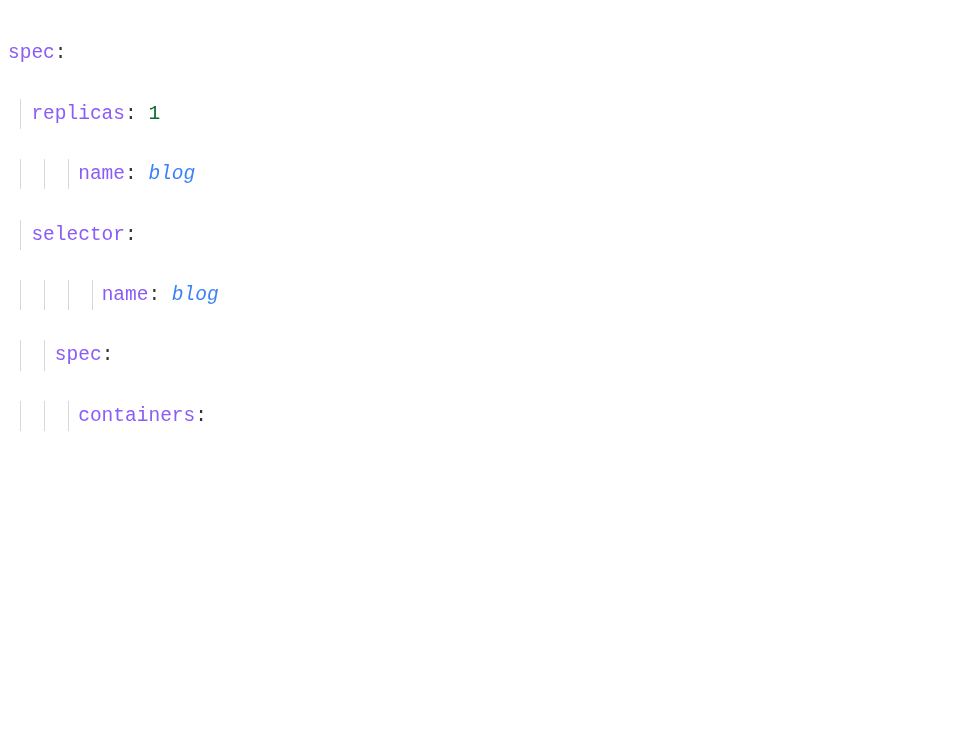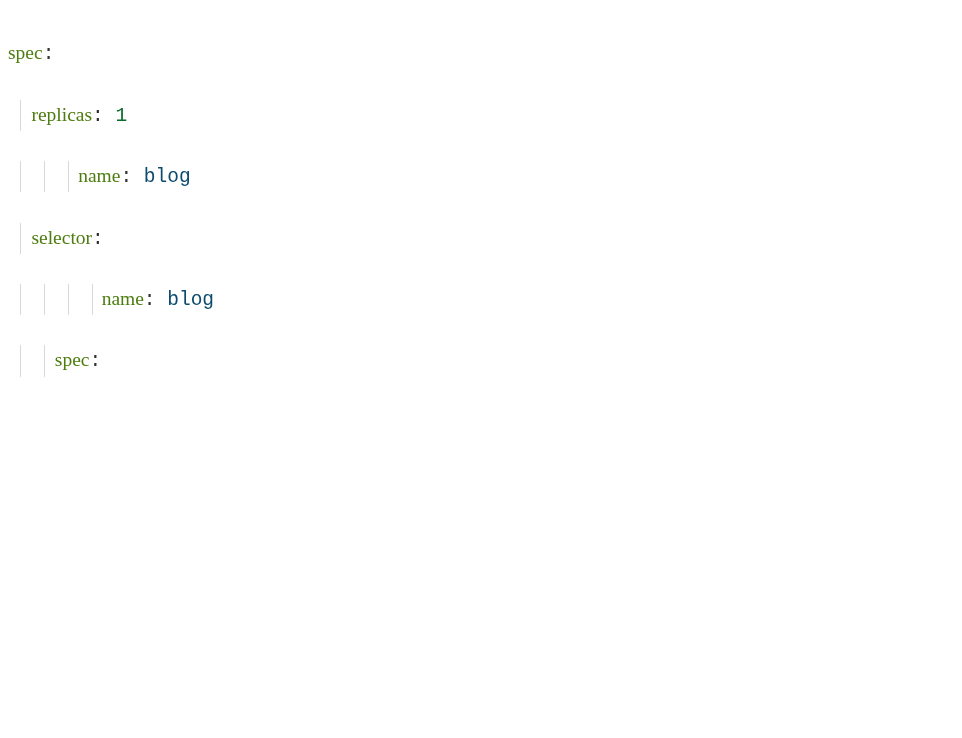--- a/index.html
+++ b/index.html
@@ -29,35 +29,36 @@
     bottom: 0;
     pointer-events: none;
   }
   .guide {
     position: absolute;
     top: 0;
     bottom: 0;
     width: 1px;
     background: #d8d8d8;
   }
-  .k { color: #4d7c0f; font-family: Liberation Serif, serif; } 
+  .k { color: #8b5cf6; } 
   .n { color: #0a6b2d; } 
-  .v { color: #0c4a6e; } 
+  .v { color: #3b82f6; font-style: italic; } 
   .d { color: #888; }
 </style>
 </head>
 <body>
 
 <div class="code">
 <span class="line"><span class="k">spec</span><span>:</span></span>
 <span class="line"><span class="guides"><span class="guide" style="left:12px"></span></span>  <span class="k">replicas</span><span>: </span><span class="n">1</span></span>
 <span class="line"><span class="guides"><span class="guide" style="left:12px"></span><span class="guide" style="left:36px"></span><span class="guide" style="left:60px"></span></span>      <span class="k">name</span><span>: </span><span class="v">blog</span></span>
 <span class="line"><span class="guides"><span class="guide" style="left:12px"></span></span>  <span class="k">selector</span><span>:</span></span>
 <span class="line"><span class="guides"><span class="guide" style="left:12px"></span><span class="guide" style="left:36px"></span><span class="guide" style="left:60px"></span><span class="guide" style="left:84px"></span></span>        <span class="k">name</span><span>: </span><span class="v">blog</span></span>
 <span class="line"><span class="guides"><span class="guide" style="left:12px"></span><span class="guide" style="left:36px"></span></span>    <span class="k">spec</span><span>:</span></span>
+<span class="line"><span class="guides"><span class="guide" style="left:12px"></span><span class="guide" style="left:36px"></span><span class="guide" style="left:60px"></span></span>      <span class="k">containers</span><span>:</span></span>
 
 
 
 
 
 
 
 
 
 

